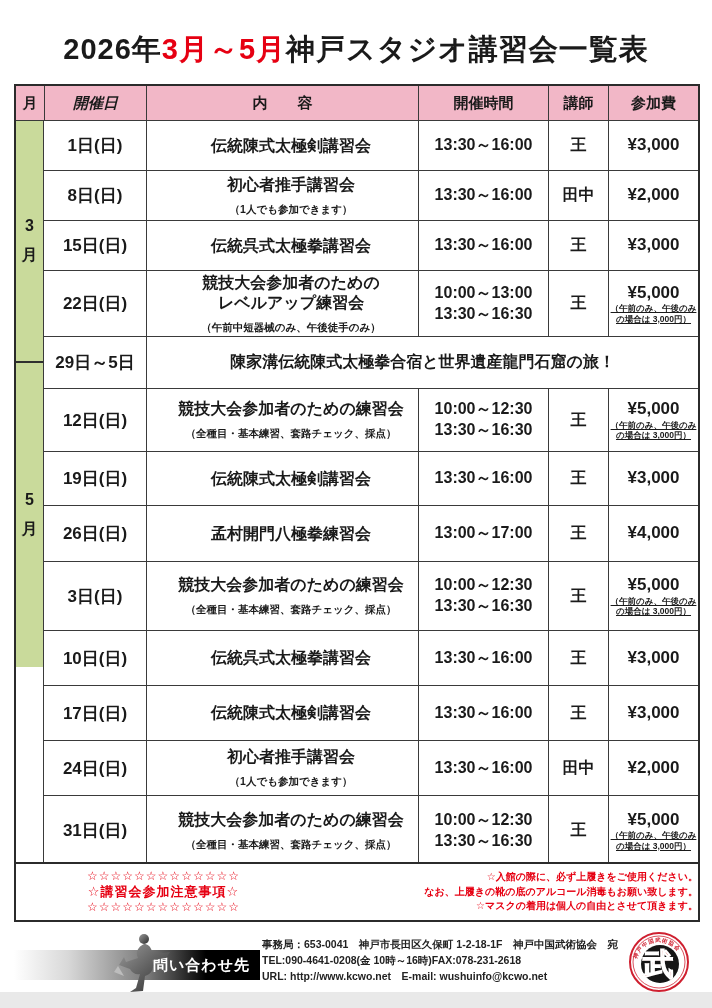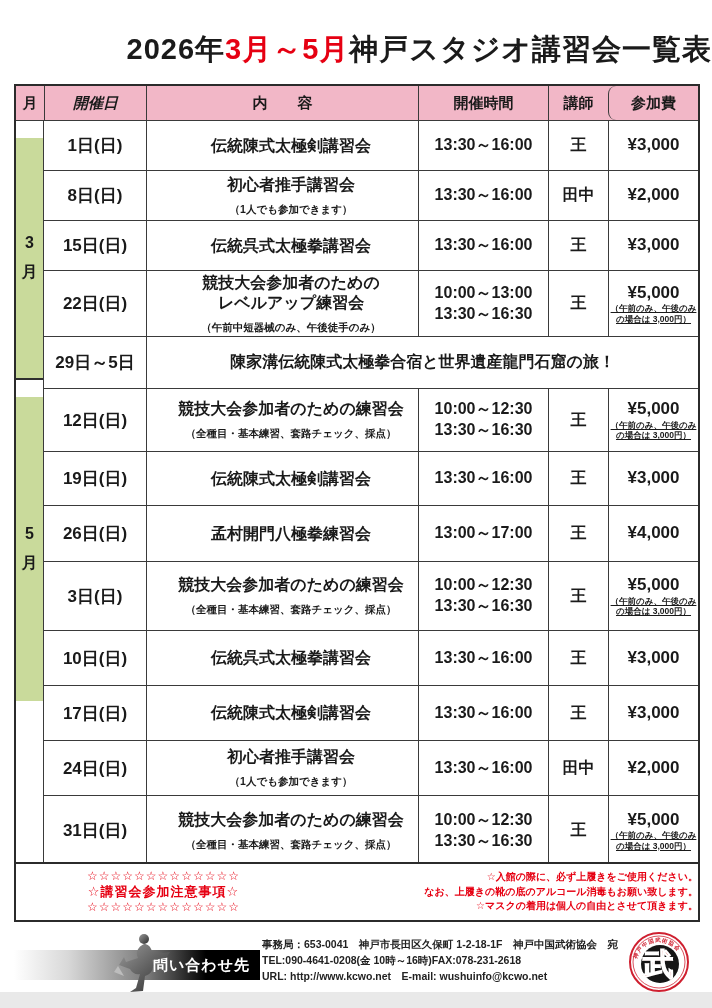--- a/index.html
+++ b/index.html
@@ -7,48 +7,47 @@
   body {
     position:relative;
     background:#ffffff;
     font-family:"Liberation Sans","DejaVu Sans",sans-serif;
     color:#1a1a1a;
     overflow:hidden;
   }
   
   .title {
     position:absolute; left:0; top:30px; width:712px;
-    text-align:right; font-size:29px; font-weight:bold; letter-spacing:1px;
+    text-align:center; font-size:29px; font-weight:bold; letter-spacing:1px;
     white-space:nowrap;
   }
   .title .red { color:#e60012; }
   
   .sched {
     position:absolute; left:14px; top:84px; width:686px;
     border:2px solid #2b2b2b; background:#fff;
   }
   .head-row { display:flex; height:34px; background:#f2b7c7; }
   .head-row .hc {
     display:flex; align-items:center; justify-content:center;
     font-size:15px; font-weight:bold; border-left:1px solid #3a3a3a;
   }
   .head-row .hc:first-child { border-left:none; }
   .hc.w-month { width:28px; }
   .hc.w-date { width:102px;font-style:italic; }
   .hc.w-content { width:272px; }
   .hc.w-time { width:130px; }
   .hc.w-teacher { width:60px; }
-  .hc.w-fee { flex:1;border-radius:8px; }
+  .hc.w-fee { flex:1; }
   .tbody { display:flex; border-top:1px solid #3a3a3a; }
   
   .month-col { width:28px; border-right:1px solid #3a3a3a; }
   .month-cell {
     background:#c9da9b; display:flex; align-items:center; justify-content:center;
     border-bottom:2px solid #2f2f2f;
-    margin-top:17px;
   }
   .month-cell:last-child { border-bottom:none; }
   .month-cell .vtext {
     display:inline-block; width:1.1em; word-break:break-all;
     font-size:16px; font-weight:bold; text-align:center; line-height:1.8;
   }
   
   .rows { flex:1; display:flex; flex-direction:column; }
   .trow { display:flex; border-top:1px solid #3a3a3a; }
   .trow:first-child { border-top:none; }

